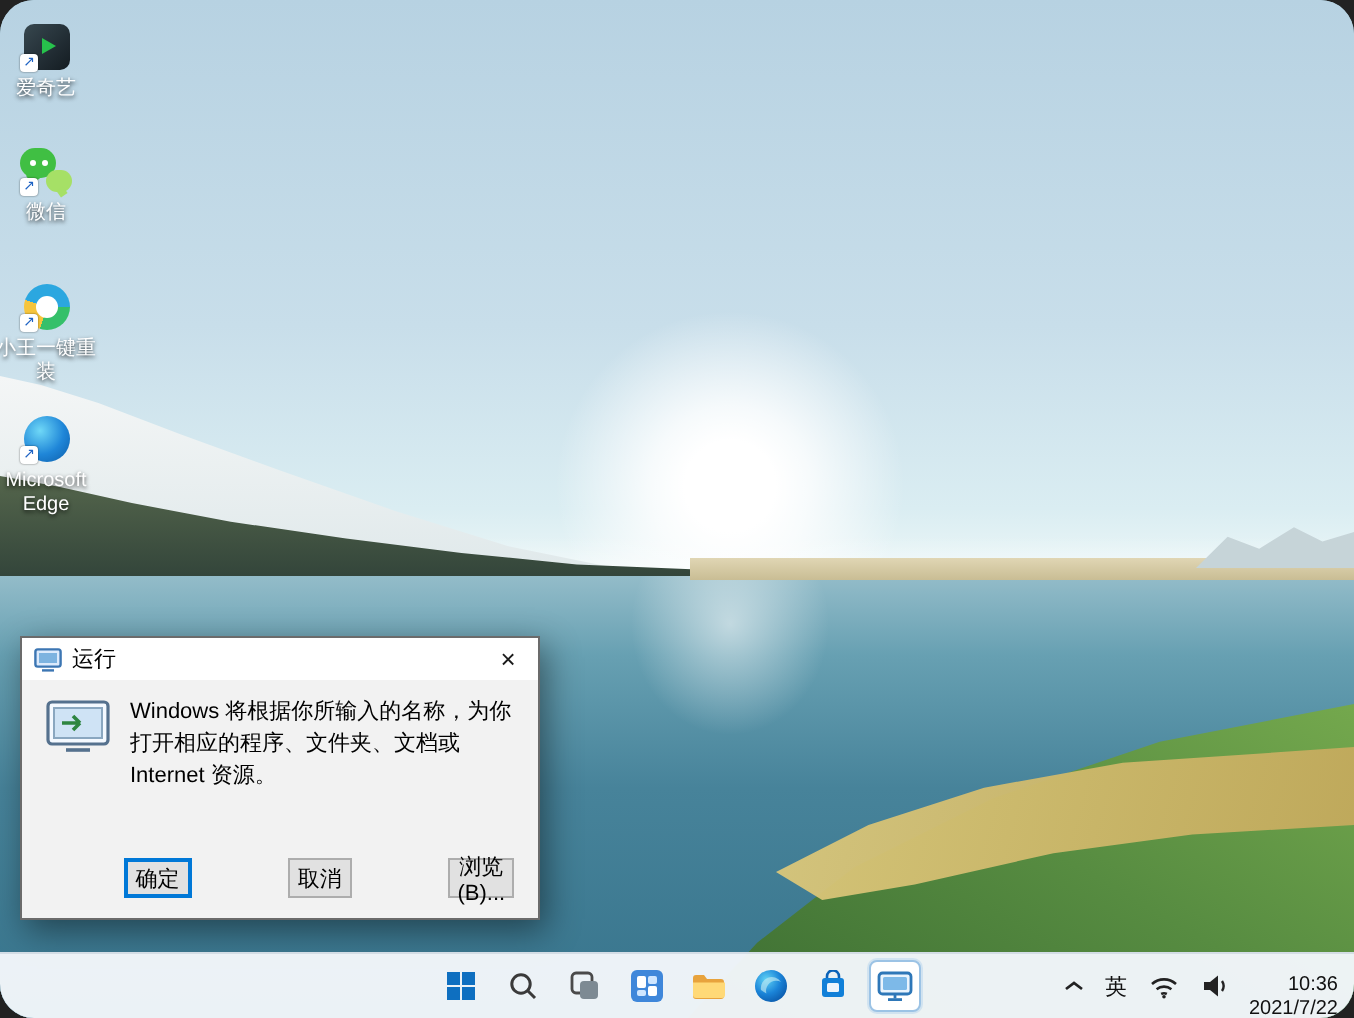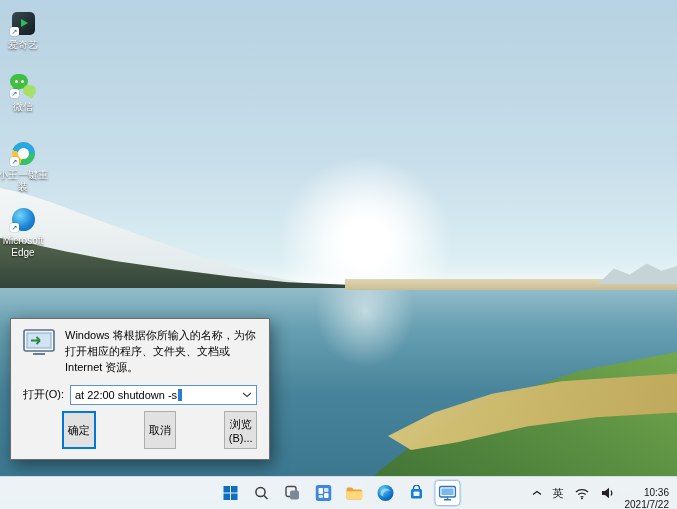--- a/index.html
+++ b/index.html
@@ -1,17 +1,17 @@
 <!DOCTYPE html>
 <html><head>
 <meta charset="utf-8">
 <style>
   html,body{margin:0;padding:0;background:#222;}
   .screen{position:relative;width:677px;height:509px;overflow:hidden;
-          font-family:"Liberation Sans",sans-serif;background:#9ec4d4;user-select:none;}
+          font-family:"Liberation Sans",sans-serif;background:#9ec4d4;user-select:none;border-radius:17px;}
   .layer{position:absolute;}
   
   .sky{inset:0;background:linear-gradient(180deg,#b7d2e2 0%,#c8deea 32%,#daedf2 50%,#eef8f8 57%,#eef8f8 100%);}
   .sun{left:270px;top:148px;width:190px;height:190px;
        background:radial-gradient(circle,#fff 0%,#fff 17%,rgba(255,255,255,.8) 30%,rgba(255,255,255,0) 65%);}
   .haze{left:0;top:268px;width:100%;height:22px;background:linear-gradient(180deg,rgba(255,255,255,0),rgba(255,255,255,.5));}
   .snow{left:0;top:188px;width:410px;height:112px;background:linear-gradient(180deg,#f4f6f6,#dde7e9);
         clip-path:polygon(0 0,5% 4%,12% 12%,22% 26%,34% 42%,48% 60%,62% 76%,78% 88%,100% 97%,100% 100%,0 100%);}
   .trees{left:0;top:238px;width:412px;height:52px;background:linear-gradient(180deg,#55664c,#32443a);
         clip-path:polygon(0 0,7% 10%,16% 26%,28% 44%,42% 60%,56% 74%,70% 85%,100% 95%,100% 100%,0 100%);}
@@ -62,21 +62,21 @@
   .rd-r1{display:flex;gap:10px;}
   .rd-desc{font-size:11px;color:#000;line-height:1.45;flex:1;}
   .rd-open{display:flex;align-items:center;gap:6px;margin-top:9px;}
   .rd-openlabel{font-size:11px;white-space:nowrap;}
   .combo{flex:1;height:20px;background:#fff;border:1px solid #5a94cf;display:flex;align-items:center;
       padding:0 18px 0 4px;position:relative;box-sizing:border-box;}
   .combo-text{font-size:11px;white-space:nowrap;overflow:hidden;color:#000;}
   .caret{display:inline-block;width:4px;height:12px;background:#2b7cd3;margin-left:1px;flex:none;}
   .combo-btn{position:absolute;right:2px;top:0;bottom:0;width:14px;display:flex;align-items:center;justify-content:center;}
   .rd-btns{display:flex;justify-content:flex-end;gap:9px;margin-top:auto;}
-  .btn{width:56px;height:38px;background:#e1e1e1;border:1px solid #adadad;font-size:11px;color:#000;
+  .btn{width:56px;height:20px;background:#e1e1e1;border:1px solid #adadad;font-size:11px;color:#000;
       display:flex;align-items:center;justify-content:center;box-sizing:border-box;margin-left:39px;}
   .btn.default{border:2px solid #0078d7;}
   
   .taskbar{position:absolute;left:0;right:0;bottom:0;height:32px;background:rgba(242,246,250,.97);
       border-top:1px solid rgba(195,206,218,.6);}
   .tb-center{position:absolute;left:50%;top:0;transform:translateX(-50%);height:32px;display:flex;align-items:center;gap:5px;}
   .tb-btn{width:26px;height:26px;border-radius:4px;display:flex;align-items:center;justify-content:center;
       border:1px solid transparent;box-sizing:border-box;}
   .tb-btn.active{background:#fff;border-color:#9cc3e5;box-shadow:0 0 0 1px rgba(160,200,235,.35);}
   .tray{position:absolute;right:4px;top:0;height:32px;display:flex;align-items:center;gap:6px;padding-right:2px;}
@@ -137,41 +137,40 @@
 
   <div class="dicon" style="top:206px">
     <div class="tile">
       <div class="t-edge"></div>
       <span class="sc">↗</span>
     </div>
     <div class="dlabel">Microsoft Edge</div>
   </div>
 
   <div class="run">
+    <div class="rd-tb">
+      <svg width="14" height="12" viewBox="0 0 14 12">
+        <rect x="0.7" y="0.7" width="12.6" height="8.6" rx="1.2" fill="#dceafc" stroke="#3c76b3" stroke-width="1.2"></rect>
+        <rect x="2.5" y="2.5" width="9" height="5" fill="#7db3e0"></rect>
+        <line x1="4" y1="11.2" x2="10" y2="11.2" stroke="#3c76b3" stroke-width="1.2"></line>
+      </svg>
+      <span class="rd-title">运行</span>
+      <button class="rd-close">
+        <span>×</span>
+      </button>
+    </div>
     <div class="rd-body">
       <div class="rd-r1">
         <svg width="32" height="28" viewBox="0 0 32 28">
           <rect x="1" y="2" width="30" height="21" rx="2" fill="#f4f9ff" stroke="#55718e" stroke-width="1.6"></rect>
           <rect x="4" y="5" width="24" height="15" fill="#cfe3f5" stroke="#8aa7c0" stroke-width="1"></rect>
           <path d="M8 12.5 h9 m0 0 l-3.5 -3.5 m3.5 3.5 l-3.5 3.5" fill="none" stroke="#2e8540" stroke-width="1.8"></path>
           <line x1="10" y1="26" x2="22" y2="26" stroke="#55718e" stroke-width="1.8"></line>
         </svg>
         <div class="rd-desc">Windows 将根据你所输入的名称，为你打开相应的程序、文件夹、文档或 Internet 资源。</div>
-      </div>
-      <div class="rd-open">
-        <label class="rd-openlabel">打开(O):</label>
-        <div class="combo">
-          <span class="combo-text">at 22:00 shutdown -s</span>
-          <span class="caret"></span>
-          <span class="combo-btn">
-            <svg width="10" height="6" viewBox="0 0 10 6" fill="none" stroke="#444" stroke-width="1.2">
-              <polyline points="1,1 5,4.5 9,1"></polyline>
-            </svg>
-          </span>
-        </div>
       </div>
       <div class="rd-btns">
         <button class="btn default">确定</button>
         <button class="btn">取消</button>
         <button class="btn">浏览(B)...</button>
       </div>
     </div>
   </div>
 
   <div class="taskbar">

